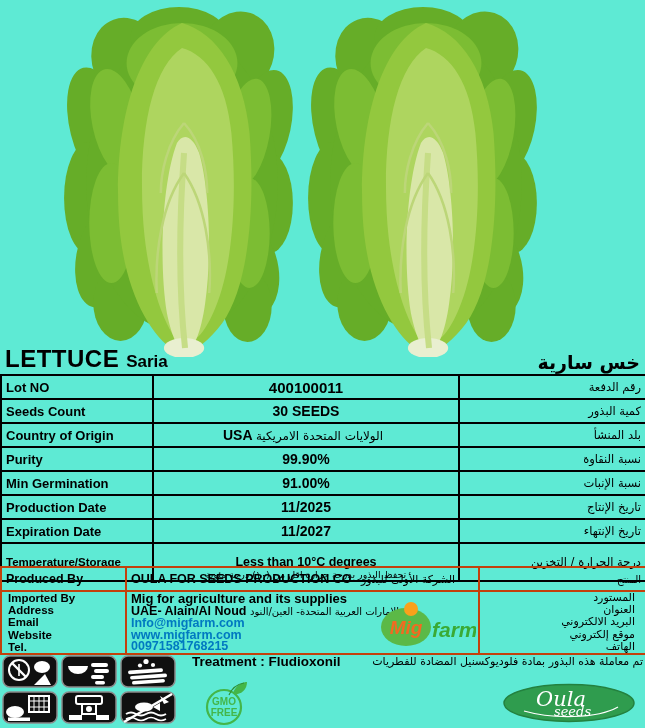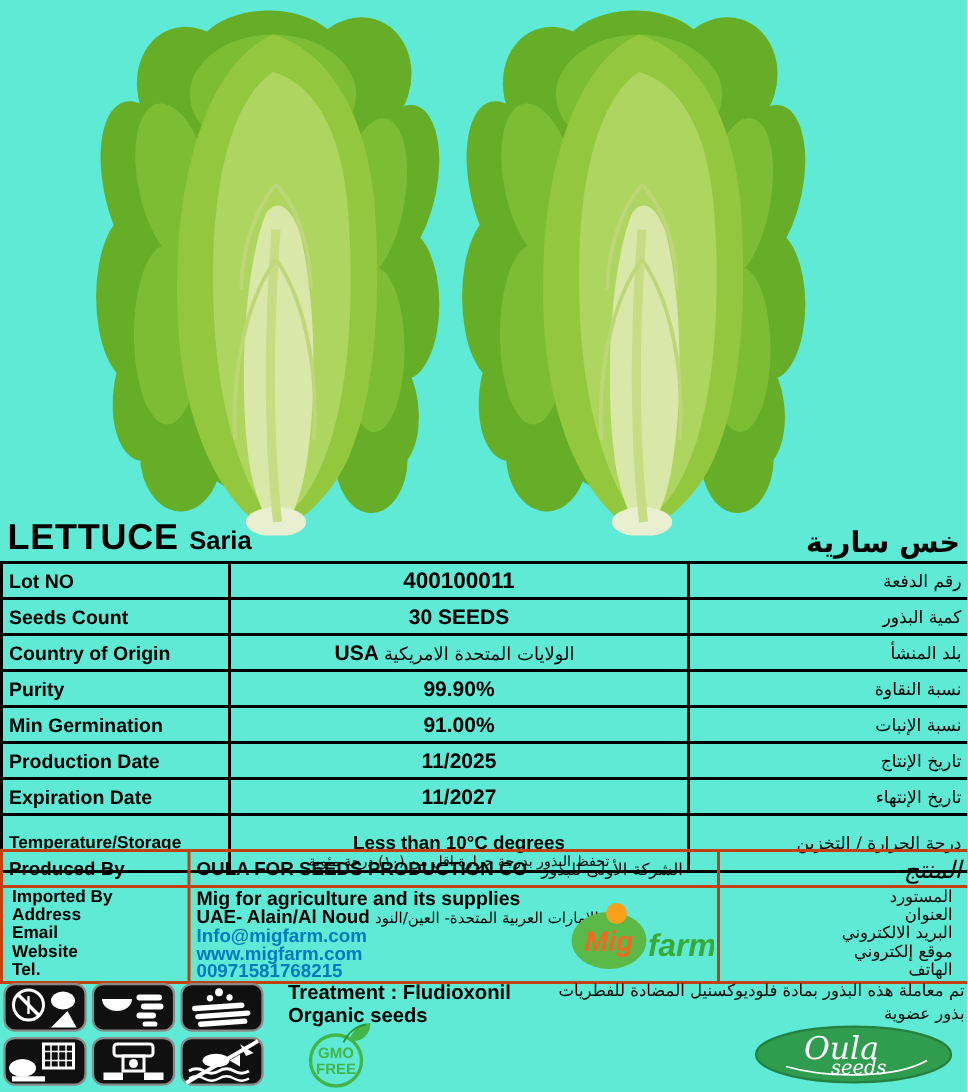--- a/index.html
+++ b/index.html
@@ -30,36 +30,36 @@
   .temp-note{font-size:9.5px;font-weight:normal;line-height:11px;}
 
   
   table.prod{position:absolute;left:0;top:566px;width:645px;border-collapse:collapse;table-layout:fixed;margin-top:0;}
   table.prod td{border:2px solid #c2410c;padding:0 4px;vertical-align:top;overflow:hidden;}
   tr.pb td{height:22px;vertical-align:middle;}
   tr.ib td{height:58px;}
   .pb-lbl{font-size:12.5px;font-weight:bold;padding-left:5px;}
   .pb-val{text-align:left;font-size:12.5px;font-weight:bold;}
   .pb-val .inline-ar{font-size:11px;font-weight:normal;margin-left:6px;}
-  .pb-ar{font-size:16px;text-align:right;padding-right:8px;font-style:italic;}
+  .pb-ar{font-size:10px;text-align:right;padding-right:8px;}
   .ib-lbl div{font-size:11.5px;font-weight:bold;line-height:12.2px;padding-left:2px;}
   .ib-val{}
   .ib-val .l1{font-size:13px;font-weight:bold;line-height:13px;}
   .ib-val .l2{font-size:12.5px;font-weight:bold;line-height:12px;}
   .ib-val .l2 .inline-ar{font-size:10px;font-weight:normal;}
   .ib-val .blue{font-size:12.5px;font-weight:bold;line-height:11.5px;color:#0079c1;}
   .ib-ar div{font-size:11px;line-height:12.2px;text-align:right;padding-right:6px;}
 
   
   .miglogo{position:absolute;left:380px;top:599px;width:96px;height:50px;z-index:5;}
 
   
   .icons{position:absolute;left:2px;top:655px;display:grid;grid-template-columns:repeat(3,56px);grid-auto-rows:33px;gap:3px;}
   .treat{position:absolute;left:192px;top:654px;width:451px;}
-  .treat .line{display:flex;justify-content:space-between;align-items:flex-start;}
+  .treat .line{display:flex;justify-content:space-between;align-items:center;}
   .treat .en{font-size:13.5px;font-weight:bold;}
   .treat .arr{font-size:11px;}
   .gmo{position:absolute;left:203px;top:680px;width:46px;height:48px;}
   .oula{position:absolute;left:502px;top:683px;width:134px;height:40px;}
 </style>
 </head>
 <body>
 
 <div id="page">
 
@@ -292,24 +292,20 @@
       <path d="M40,5 l9,6 -5,2 Z" fill="#fff"></path>
       <line x1="4" y1="31" x2="52" y2="3" stroke="#fff" stroke-width="2.6"></line>
     </svg>
   </div>
 
   <div class="treat">
     <div class="line">
       <span class="en">Treatment : Fludioxonil</span>
       <span class="arr ar" dir="rtl">تم معاملة هذه البذور بمادة فلوديوكسنيل المضادة للفطريات</span>
     </div>
-    <div class="line">
-      <span class="en">Organic seeds</span>
-      <span class="arr ar" dir="rtl">بذور عضوية</span>
-    </div>
   </div>
 
   <svg class="gmo" viewBox="0 0 46 48">
     <circle cx="21" cy="27" r="17" fill="none" stroke="#44b649" stroke-width="2.2"></circle>
     <path d="M30,13 C33,4 41,2 44,2 C44,10 38,15 30,14 Z" fill="#44b649"></path>
     <path d="M26,15 C29,8 35,4 41,3" stroke="#2e8f35" stroke-width="1.2" fill="none"></path>
     <text x="21" y="25" text-anchor="middle" font-size="10" font-weight="bold" fill="#44b649" font-family="Liberation Sans, sans-serif">GMO</text>
     <text x="21" y="36" text-anchor="middle" font-size="10" font-weight="bold" fill="#44b649" font-family="Liberation Sans, sans-serif">FREE</text>
   </svg>
 

